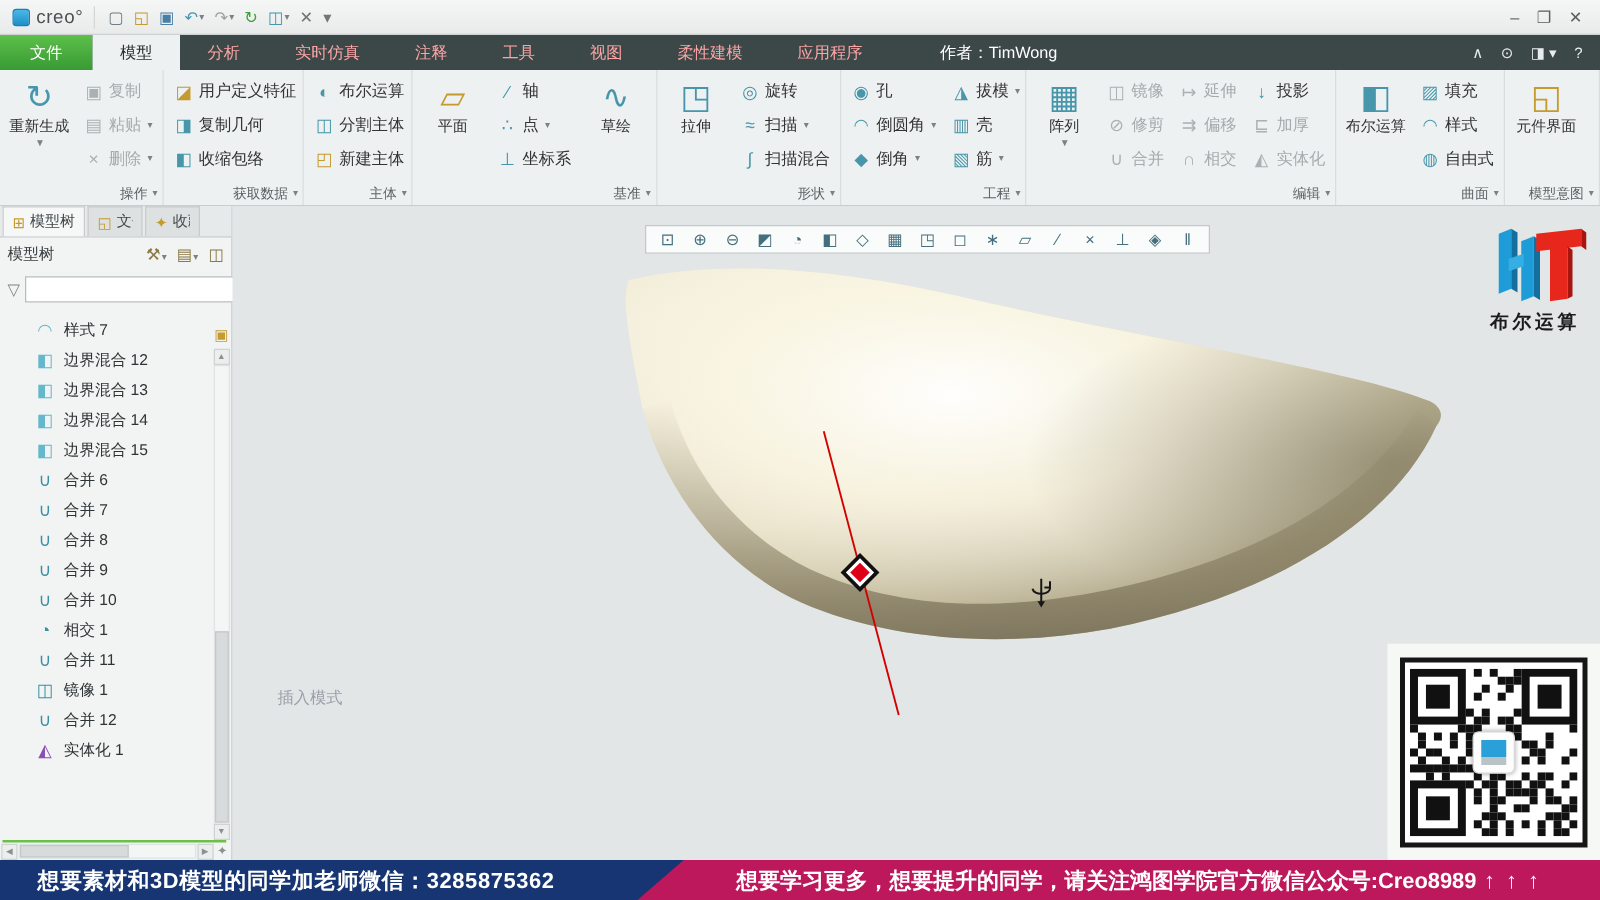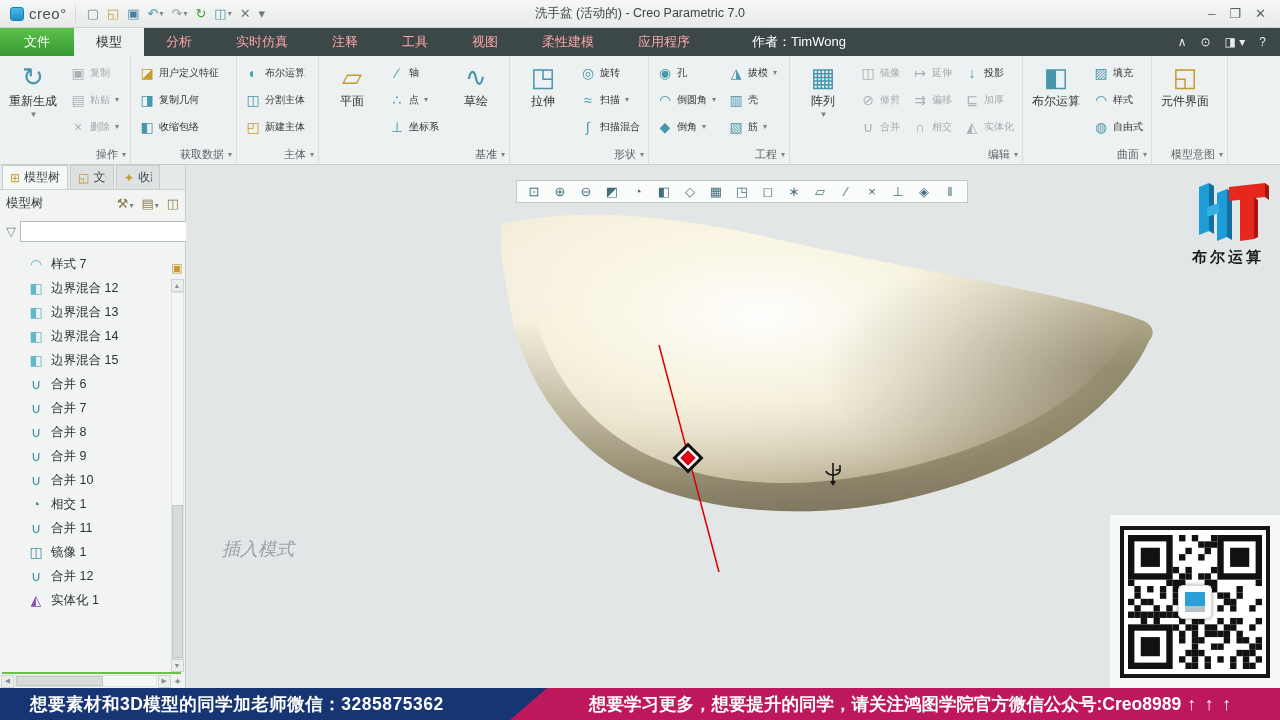--- a/index.html
+++ b/index.html
@@ -34,21 +34,21 @@
   .rgroup { display:flex; flex-direction:column; border-right:1px solid #dadddd; padding:3px 4px 0 4px; }
   .rgroup-body { flex:1; display:flex; align-items:flex-start; gap:4px; }
   .rgroup-label { height:20px; display:flex; align-items:center; justify-content:flex-end; gap:3px;
      color:#5c6365; font-size:11px; cursor:default; }
   .rbig { width:58px; display:flex; flex-direction:column; align-items:center; padding-top:2px; cursor:default; }
   .rbig .g { font-size:26px; line-height:32px; color:#4796ab; }
   .rbig .lbl { font-size:12px; color:#333; white-space:nowrap; }
   .rcol { display:flex; flex-direction:column; justify-content:flex-start; }
   .rsm { height:27px; display:flex; align-items:center; gap:4px; padding:0 4px; white-space:nowrap; cursor:default; }
   .rsm .g { font-size:14px; width:16px; text-align:center; color:#4796ab; }
-  .rsm .lbl { font-size:10px; color:#333; }
+  .rsm .lbl { font-size:13px; color:#333; }
   .gold .g { color:#c59a2f !important; }
   .disabled .g { color:#aab1b3 !important; }
   .disabled .lbl { color:#a5abad; }
   
   .rgroup:nth-child(1){min-width:131px}.rgroup:nth-child(2){min-width:106px}
   .rgroup:nth-child(3){min-width:82px}.rgroup:nth-child(4){min-width:143px}
   .rgroup:nth-child(5){min-width:136px}.rgroup:nth-child(6){min-width:141px}
   .rgroup:nth-child(7){min-width:218px}.rgroup:nth-child(8){min-width:126px}
   .rgroup:nth-child(9){min-width:76px}
   .ribbon-fill { flex:1; }
@@ -91,21 +91,21 @@
   .hthumb { position:absolute; top:0; bottom:0; left:0; width:62%; background:#d7dbdb; border:1px solid #c3c8c8; }
   .corner-btn { color:#8b9193; font-size:10px; padding:0 2px; cursor:default; }
 
   
   .viewport { position:relative; flex:1; background:#e2e6e7; overflow:hidden; }
   .gtb { position:absolute; left:330px; top:15px; display:flex; align-items:center; gap:2px;
      background:#fafbfb; border:1px solid #c2c9c9; padding:1px 5px; }
   .gtb-btn { width:24px; height:19px; display:flex; align-items:center; justify-content:center;
      color:#44707e; font-size:13px; cursor:default; }
   .scene { position:absolute; inset:0; }
-  .insert-mode { position:absolute; left:36px; top:372px; color:#99a0a8; font-size:18px;font-style:italic; }
+  .insert-mode { position:absolute; left:36px; top:384px; color:#99a0a8; font-size:13px; }
 
   
   .brand { position:absolute; right:4px; top:16px; width:96px; text-align:center; }
   .brand-name { font-family:"DejaVu Serif", serif; font-size:15px; font-weight:bold; color:#1b1b1b; letter-spacing:3px; margin-top:2px; }
 
   
   .qr-wrap { position:absolute; right:0; bottom:0; width:170px; height:173px; background:#f6f8f6; display:flex; align-items:center; justify-content:center; }
   .qr-inner { width:150px; height:152px; background:#fff; border:4px solid #161616; position:relative; display:flex; align-items:center; justify-content:center; }
   .qr-logo { position:absolute; width:34px; height:34px; background:#fdfdfd; border:1px solid #d8d8d8; border-radius:5px;
      box-shadow:0 0 4px rgba(0,0,0,.35); display:flex; align-items:center; justify-content:center; }
@@ -153,21 +153,20 @@
         <span class="g" style="color: rgb(71, 150, 171);">◫</span>
         <span class="caret">▾</span>
       </span>
       <span class="qat-btn">
         <span class="g" style="color: rgb(111, 118, 120);">✕</span>
       </span>
       <span class="qat-btn">
         <span class="g" style="color: rgb(111, 118, 120);">▾</span>
       </span>
     </div>
-  <div class="win-title">洗手盆 (活动的) - Creo Parametric 7.0</div>
   <div class="winctl">
     <span>–</span>
     <span>❐</span>
     <span>✕</span>
   </div>
 </div>
 
 <div class="tabbar">
   <div id="tabs" style="display:flex">
       <div class="tab file">文件</div>

